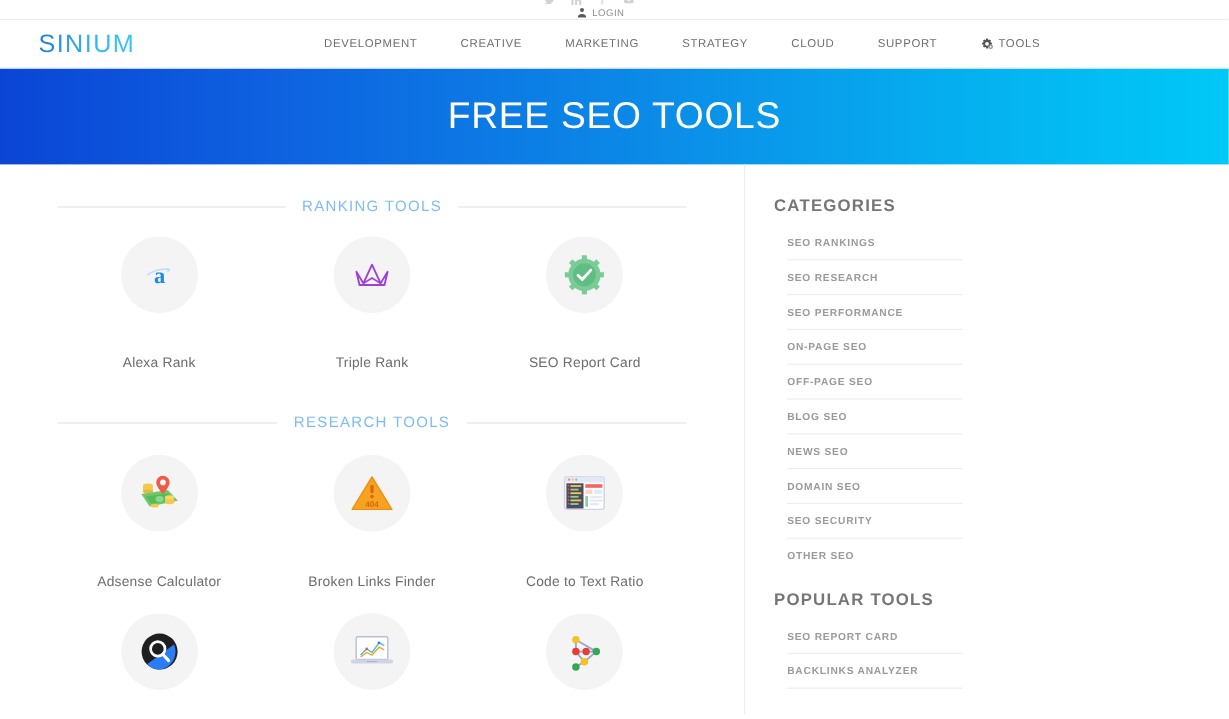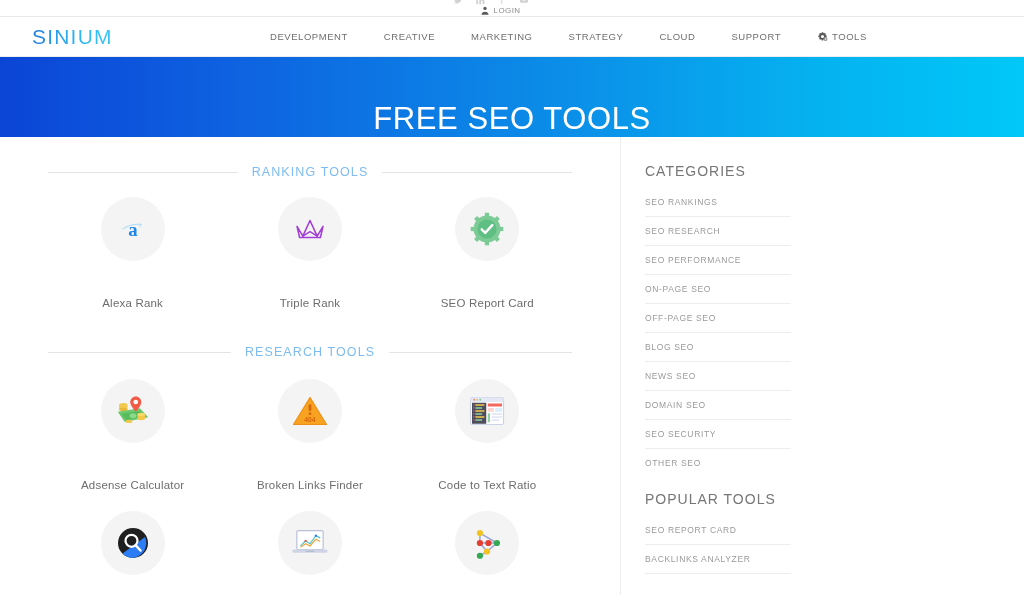--- a/index.html
+++ b/index.html
@@ -81,21 +81,21 @@
     cursor: pointer;
   }
   .nav-link.with-icon { display: flex; align-items: center; gap: 4px; }
   .gears-icon { width: 11px; height: 11px; display: block; }
 
   
   .hero {
     height: 80px;
     background: linear-gradient(90deg, #0b45d6 0%, #0e61e0 22%, #0b8ee8 55%, #05b2f0 80%, #00c8f7 100%);
     display: flex;
-    align-items: flex-end;
+    align-items: center;
     justify-content: center;
   }
   .hero-title {
     color: #ffffff;
     font-size: 31px;
     font-weight: 400;
     letter-spacing: .6px;
   }
 
   
@@ -105,20 +105,21 @@
   }
   .main-col {
     width: 620px;
     padding: 0 0 0 0;
     position: relative;
   }
   .side-col {
     width: 404px;
     border-left: 1px solid #ededed;
     padding: 26px 0 0 24px;
+    font-weight: bold;
   }
 
   
   .section-head {
     display: flex;
     align-items: center;
     margin: 0 48px;
     padding-top: 28px;
   }
   .section-head .rule {
@@ -164,21 +165,21 @@
   }
 
   
   .side-title {
     font-size: 14px;
     letter-spacing: 1px;
     color: #767676;
     margin-bottom: 12px;
   }
   .side-title.second { margin-top: 14px; }
-  .side-list { width: 146px; }
+  .side-list { width: 146px; margin-left: 11px; }
   .side-item {
     font-size: 8.5px;
     letter-spacing: .65px;
     color: #9a9a9a;
     padding: 9px 0 9px 0;
     border-bottom: 1px solid #ededed;
     cursor: pointer;
   }
   .side-item:first-child { padding-top: 6px; }
 </style>

